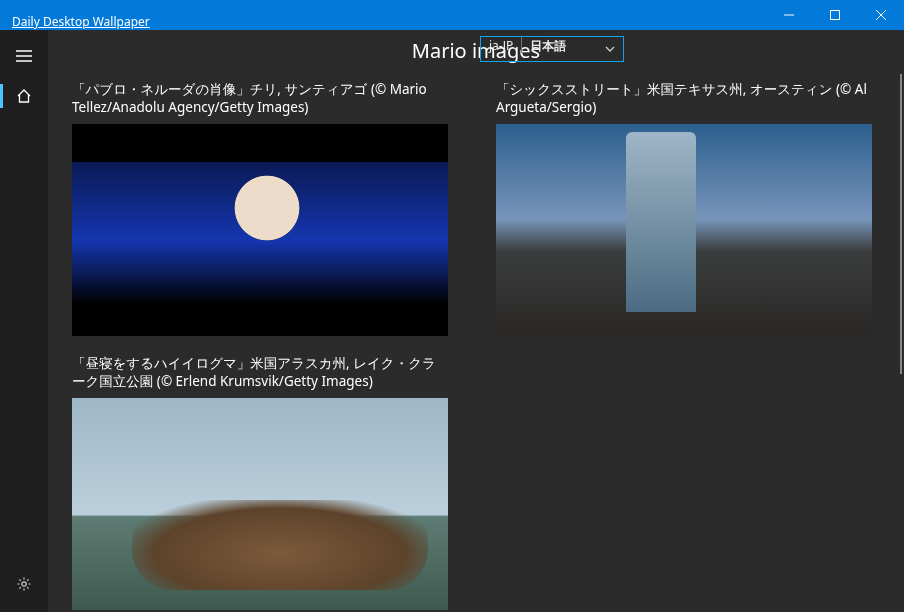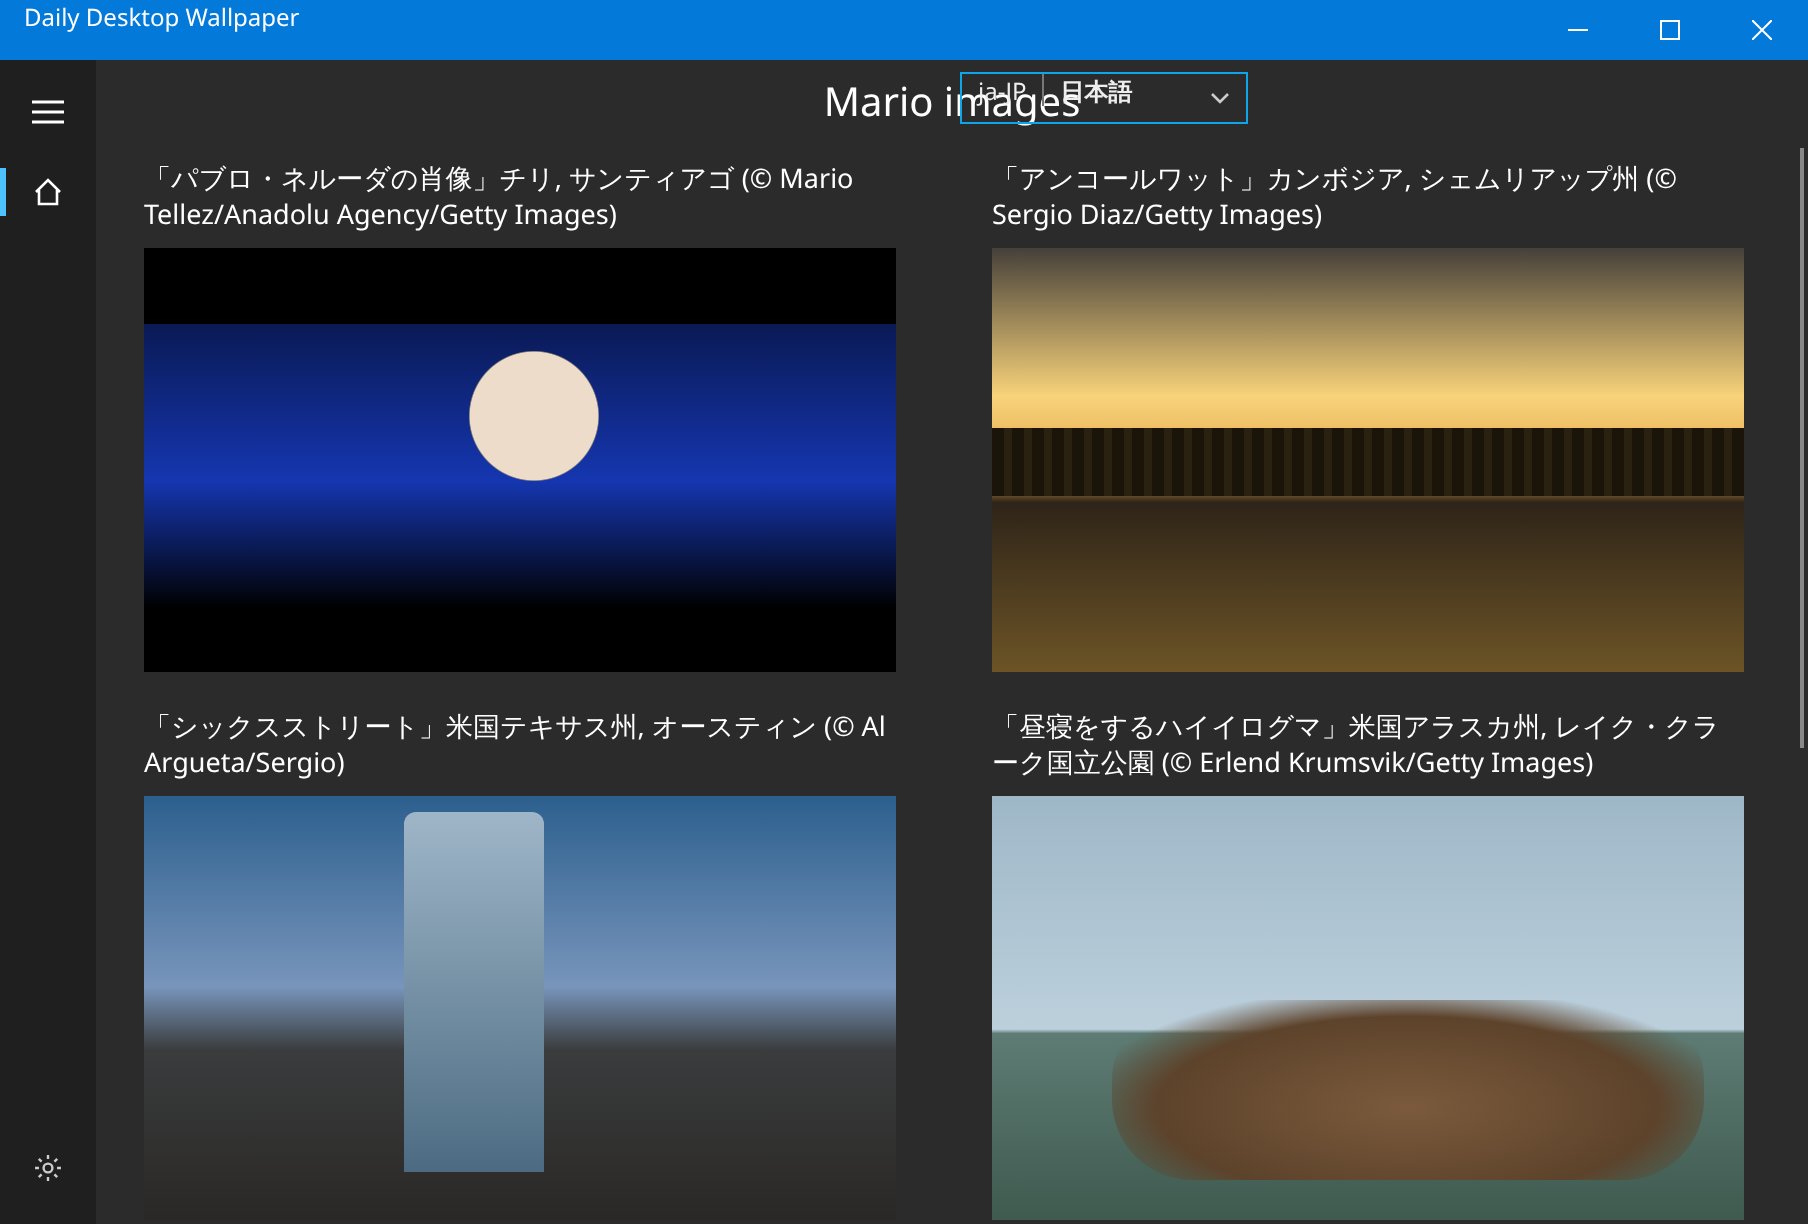--- a/index.html
+++ b/index.html
@@ -17,25 +17,26 @@
     height: 612px;
     background: #2b2b2b;
     display: flex;
     flex-direction: column;
     box-sizing: border-box;
   }
   .titlebar {
     height: 30px;
     background: #0379da;
     display: flex;
-    align-items: flex-start;
+    align-items: flex-end;
     color: #fff;
     font-size: 12px;
     padding-left: 12px;
     flex-shrink: 0;
+    text-decoration: underline;
   }
   .titlebar .spacer { flex: 1; }
   .titlebar .win-btn {
     width: 46px;
     height: 30px;
     display: flex;
     align-items: center;
     justify-content: center;
   }
   .titlebar svg { stroke: #fff; fill: none; }
@@ -228,24 +229,20 @@
           </span>
         </div>
       </div>
 
       <div class="grid" id="grid">
           <div class="card">
             <div class="caption">「パブロ・ネルーダの肖像」チリ, サンティアゴ (© Mario Tellez/Anadolu Agency/Getty Images)</div>
             <div class="thumb img-neruda"></div>
           </div>
           <div class="card">
-            <div class="caption">「アンコールワット」カンボジア, シェムリアップ州 (© Sergio Diaz/Getty Images)</div>
-            <div class="thumb img-angkor"></div>
-          </div>
-          <div class="card">
             <div class="caption">「シックスストリート」米国テキサス州, オースティン (© Al Argueta/Sergio)</div>
             <div class="thumb img-austin"></div>
           </div>
           <div class="card">
             <div class="caption">「昼寝をするハイイログマ」米国アラスカ州, レイク・クラーク国立公園 (© Erlend Krumsvik/Getty Images)</div>
             <div class="thumb img-bear"></div>
           </div>
         </div>
       <div class="scroll-indicator"></div>
     </div>

